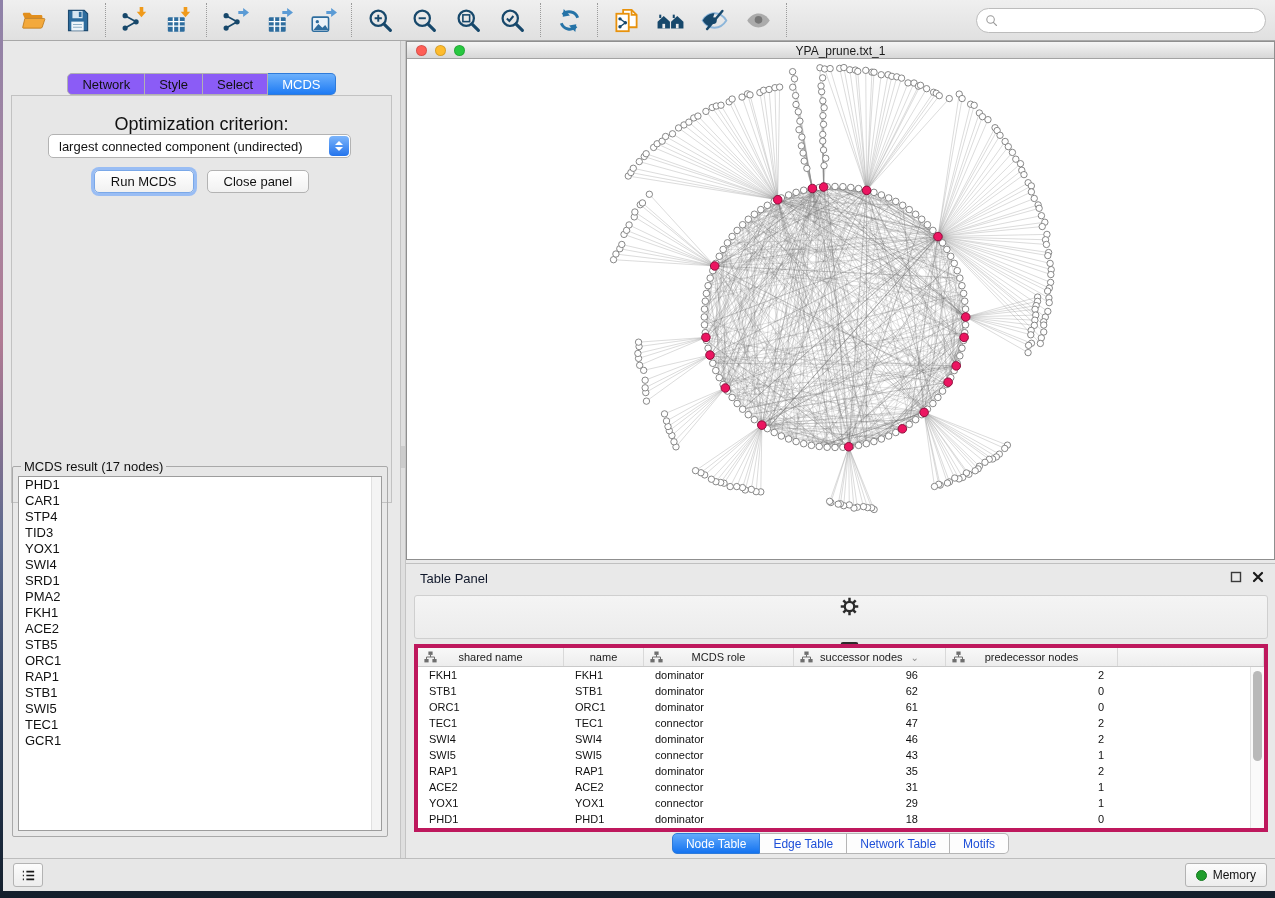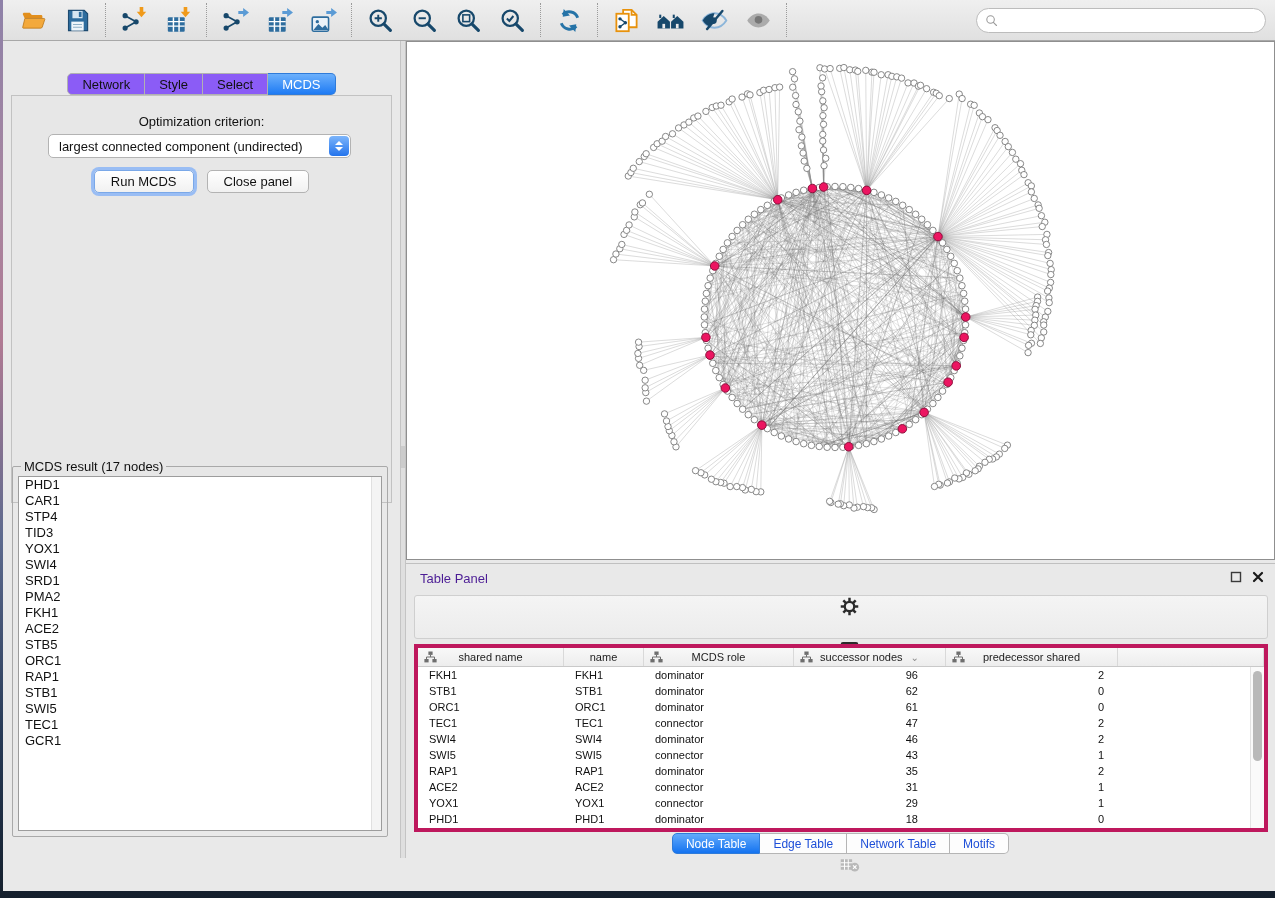--- a/index.html
+++ b/index.html
@@ -33,21 +33,21 @@
   .win-btn { width:14px; height:14px; background:none; border:none; cursor:pointer; padding:0; }
   .win-btn svg { width:12px; height:12px; }
   .cp-tabs { position:absolute; top:32px; left:0; right:0; display:flex; justify-content:center; }
   .cp-tab { height:22px; padding:0 14px; font-size:13px; background:#8b5cf6; color:#111;
     border:1px solid #b1b1b1; border-left:none; cursor:pointer; }
   .cp-tab:first-child { border-left:1px solid #b1b1b1; border-radius:5px 0 0 5px; }
   .cp-tab:last-child { border-radius:0 5px 5px 0; }
   .cp-tab.sel { background:linear-gradient(#6cb0fc,#1e7bf4); color:#fff; border-color:#2f7bd9; }
   .cp-box { position:absolute; top:54px; left:8px; right:8px; height:408px;
     border:1px solid #c2c2c2; background:#e7e7e7; }
-  .opt-label { position:absolute; top:18px; left:0; right:0; text-align:center; font-size:13px; color:#111; }
+  .opt-label { position:absolute; top:18px; left:0; right:0; text-align:center; font-size:18px; color:#111; }
   .dropdown { position:absolute; top:38px; left:36px; right:40px; height:24px; background:#fff;
     border:1px solid #b3b3b3; border-radius:5px; display:flex; align-items:center; cursor:pointer; }
   .dropdown .dd-text { flex:1; font-size:13px; padding-left:10px; color:#111;
     white-space:nowrap; overflow:hidden; }
   .dd-stepper { width:20px; height:20px; margin-right:1px; border-radius:4px;
     background:linear-gradient(#7cb5fb,#2474ec); display:flex; flex-direction:column;
     align-items:center; justify-content:center; gap:2px; }
   .dd-stepper i { display:block; width:0; height:0; border-left:4px solid transparent;
     border-right:4px solid transparent; }
   .dd-stepper .up { border-bottom:4px solid #fff; }
@@ -78,21 +78,21 @@
   .lights { position:absolute; left:9px; top:3px; display:flex; gap:8px; }
   .light { width:11px; height:11px; border-radius:50%; border:1px solid rgba(0,0,0,.15); }
   .net-title { position:absolute; left:0; right:0; top:2px; text-align:center;
     font-size:12px; color:#1a1a1a; }
   .net-canvas { position:absolute; top:18px; left:0; right:0; bottom:0; background:#fff; }
   .net-canvas svg { width:100%; height:100%; display:block; }
 
   
   .table-panel { position:absolute; top:522px; left:0; right:0; bottom:0; background:#e9e9e9;
     border-top:1px solid #c0c0c0; }
-  .tp-title { position:absolute; left:14px; top:7px; font-size:13px; color:#4c1d95; }
+  .tp-title { position:absolute; left:14px; top:7px; font-size:13px; color:#0f172a; }
   .tp-toolbar { position:absolute; top:31px; left:8px; right:7px; height:44px;
     background:linear-gradient(#f4f4f4,#ececec); border:1px solid #cfcfcf; border-radius:3px;
     display:flex; align-items:center; padding-left:16px; gap:19px;flex-direction:column; }
   .tp-btn { width:26px; height:26px; background:none; border:none; cursor:pointer;
     display:flex; align-items:center; justify-content:center; }
   .tp-btn svg { width:21px; height:21px; }
   .tp-btn .fx-glyph { font-family:"DejaVu Serif","Liberation Serif",serif; font-style:italic;
     font-size:19px; color:#b5b5b5; }
   .tp-btn[disabled] { cursor:default; }
   .table-box { position:absolute; top:80px; left:8px; right:7px; height:188px;
@@ -387,20 +387,28 @@
       </fieldset>
     </div>
 
     <div class="v-divider">
       <div class="v-handle"></div>
     </div>
 
     <div class="right-area">
 
       <div class="network-window">
+        <div class="net-titlebar">
+          <span class="lights">
+            <span class="light" style="background:#ff5f57"></span>
+            <span class="light" style="background:#febc2e"></span>
+            <span class="light" style="background:#28c840"></span>
+          </span>
+          <div class="net-title">YPA_prune.txt_1</div>
+        </div>
         <div class="net-canvas">
           <svg viewBox="0 0 869 501" preserveAspectRatio="none">
               <line x1="354.6" y1="365.8" x2="475.5" y2="380.5" stroke="#6e6e6e" stroke-width="0.7" opacity="0.22"></line>
               <line x1="321.2" y1="183.6" x2="316.9" y2="325.8" stroke="#6e6e6e" stroke-width="0.7" opacity="0.22"></line>
               <line x1="545.0" y1="197.1" x2="413.2" y2="388.0" stroke="#6e6e6e" stroke-width="0.7" opacity="0.22"></line>
               <line x1="559.0" y1="273.8" x2="342.1" y2="356.1" stroke="#6e6e6e" stroke-width="0.7" opacity="0.22"></line>
               <line x1="330.9" y1="171.1" x2="452.6" y2="386.9" stroke="#6e6e6e" stroke-width="0.7" opacity="0.22"></line>
               <line x1="559.8" y1="250.1" x2="336.4" y2="165.4" stroke="#6e6e6e" stroke-width="0.7" opacity="0.22"></line>
               <line x1="298.2" y1="265.9" x2="554.1" y2="297.0" stroke="#6e6e6e" stroke-width="0.7" opacity="0.22"></line>
               <line x1="551.5" y1="211.5" x2="429.0" y2="389.0" stroke="#6e6e6e" stroke-width="0.7" opacity="0.22"></line>
@@ -1676,21 +1684,21 @@
               </div>
               <div class="th" style="width: 172px;">
                 <span class="tree"><svg viewBox="0 0 13 12">
                     <g fill="#6e6e6e">
                       <rect x="4.4" y="0.5" width="4.2" height="3.4"></rect>
                       <rect x="0.4" y="8" width="4.2" height="3.4"></rect>
                       <rect x="8.4" y="8" width="4.2" height="3.4"></rect>
                     </g>
                     <path d="M6.5 3.9v2.1M2.5 8V6h8v2" stroke="#6e6e6e" fill="none" stroke-width="1"></path>
                   </svg></span>
-                <span>predecessor shared</span>
+                <span>predecessor nodes</span>
               </div>
               <div class="th" style="flex: 1 1 0%;"></div>
             </div>
           <div>
               <div class="trow">
                 <div class="td txt" style="width: 146px;">FKH1</div>
                 <div class="td txt" style="width: 80px;">FKH1</div>
                 <div class="td txt" style="width: 150px;">dominator</div>
                 <div class="td num" style="width: 152px; padding-right: 28px;">96</div>
                 <div class="td num" style="width: 172px; padding-right: 14px;">2</div>
@@ -1765,15 +1773,27 @@
         </div>
         <div class="tp-tabs">
             <button class="tp-tab sel">Node Table</button>
             <button class="tp-tab">Edge Table</button>
             <button class="tp-tab">Network Table</button>
             <button class="tp-tab">Motifs</button>
           </div>
       </div>
     </div>
 
+    <div class="status-bar">
+      <button class="list-btn">
+        <svg viewBox="0 0 24 24" fill="none" stroke="#1a1a1a" stroke-width="2.2">
+            <path d="M4 6.5h1.5M4 12h1.5M4 17.5h1.5"></path>
+            <path d="M9 6.5h11M9 12h11M9 17.5h11"></path>
+          </svg>
+      </button>
+      <button class="memory-btn">
+        <span class="mem-dot"></span>
+        <span>Memory</span>
+      </button>
+    </div>
 
   </div>
 </div>
 
 </body></html>

